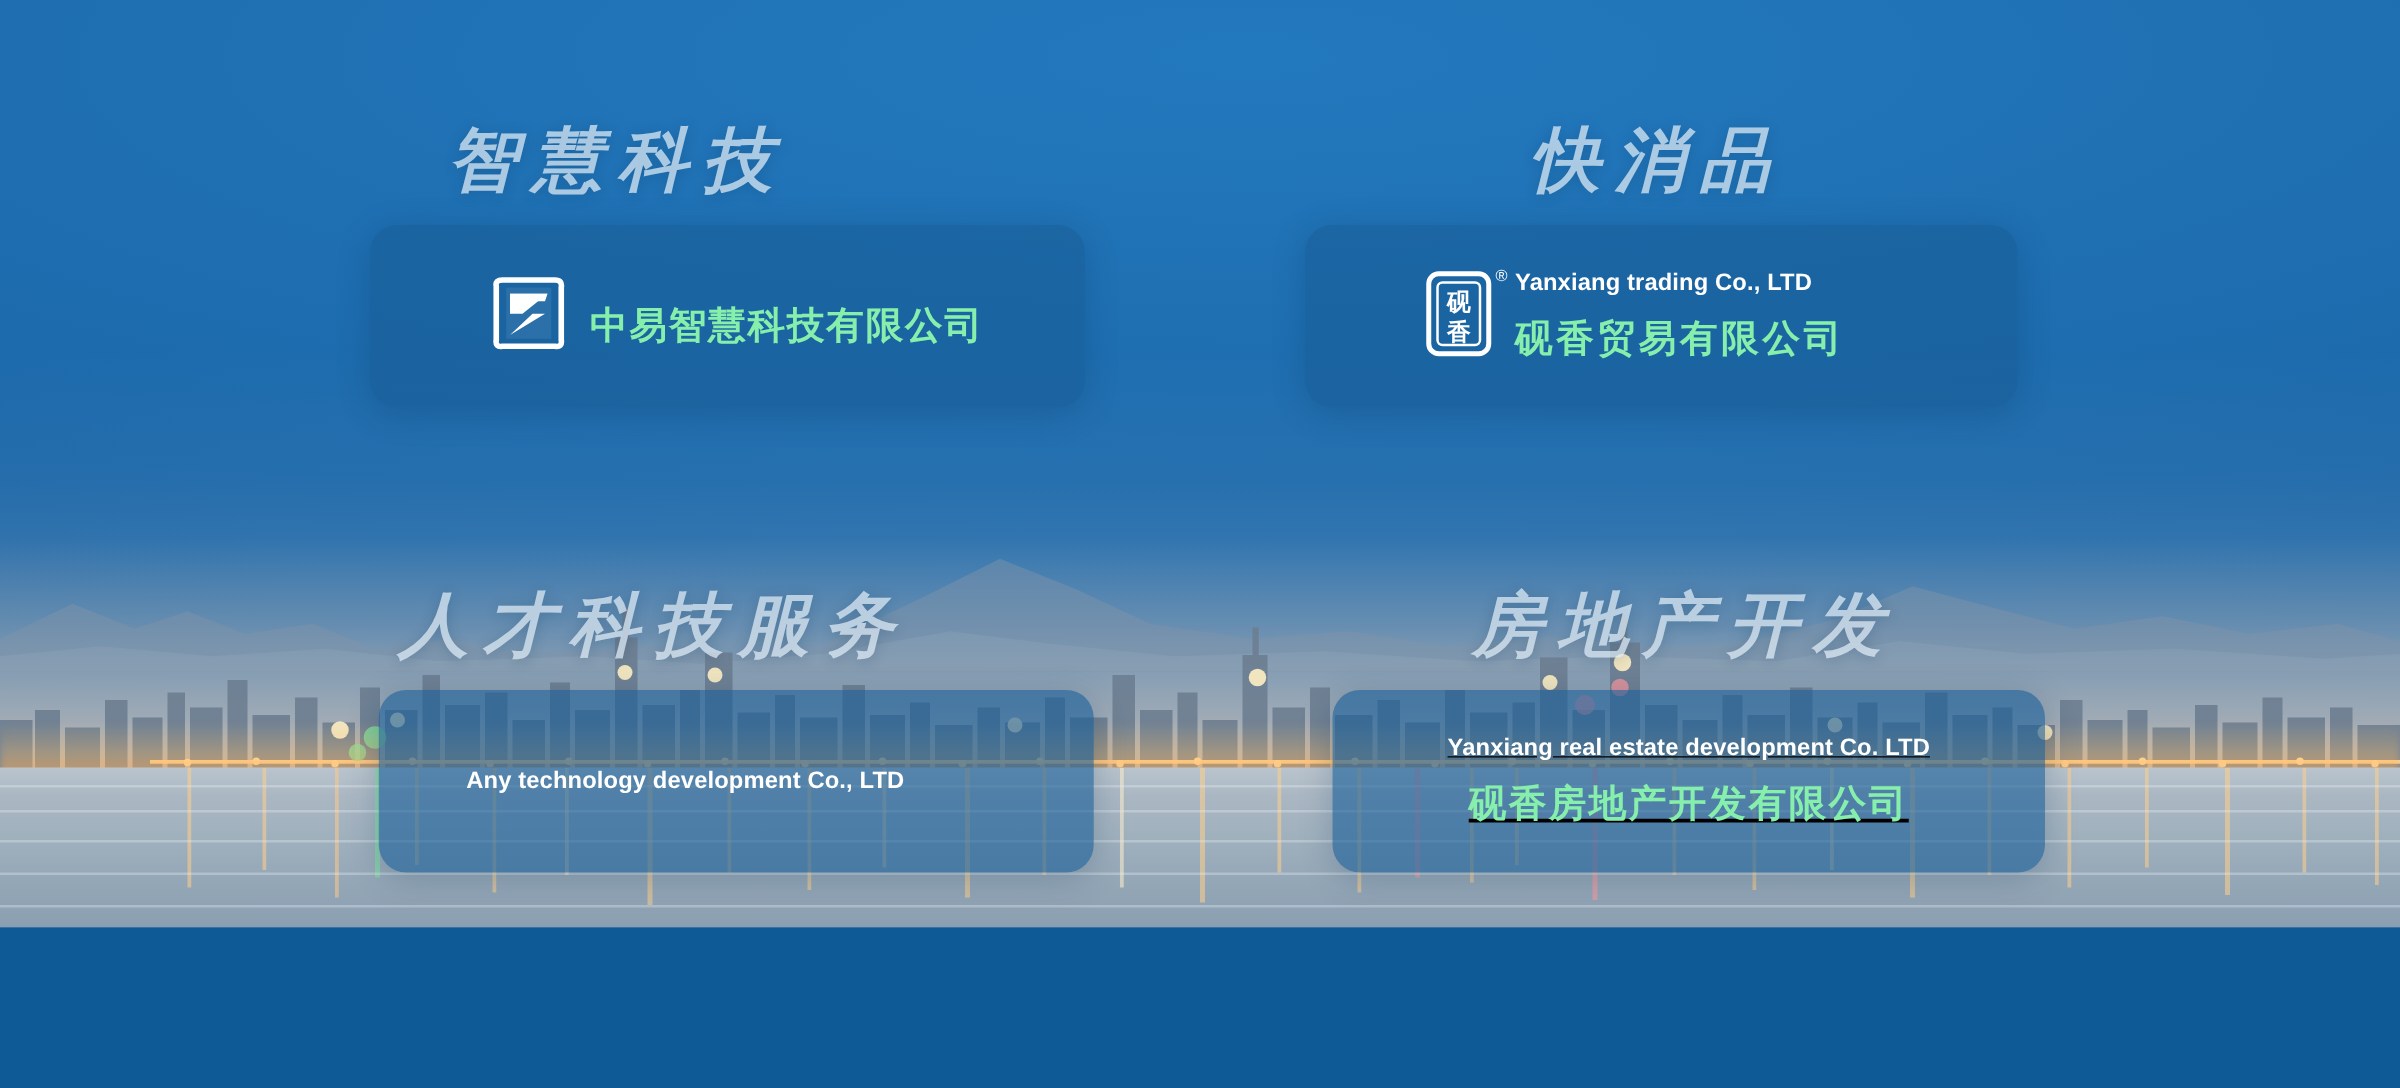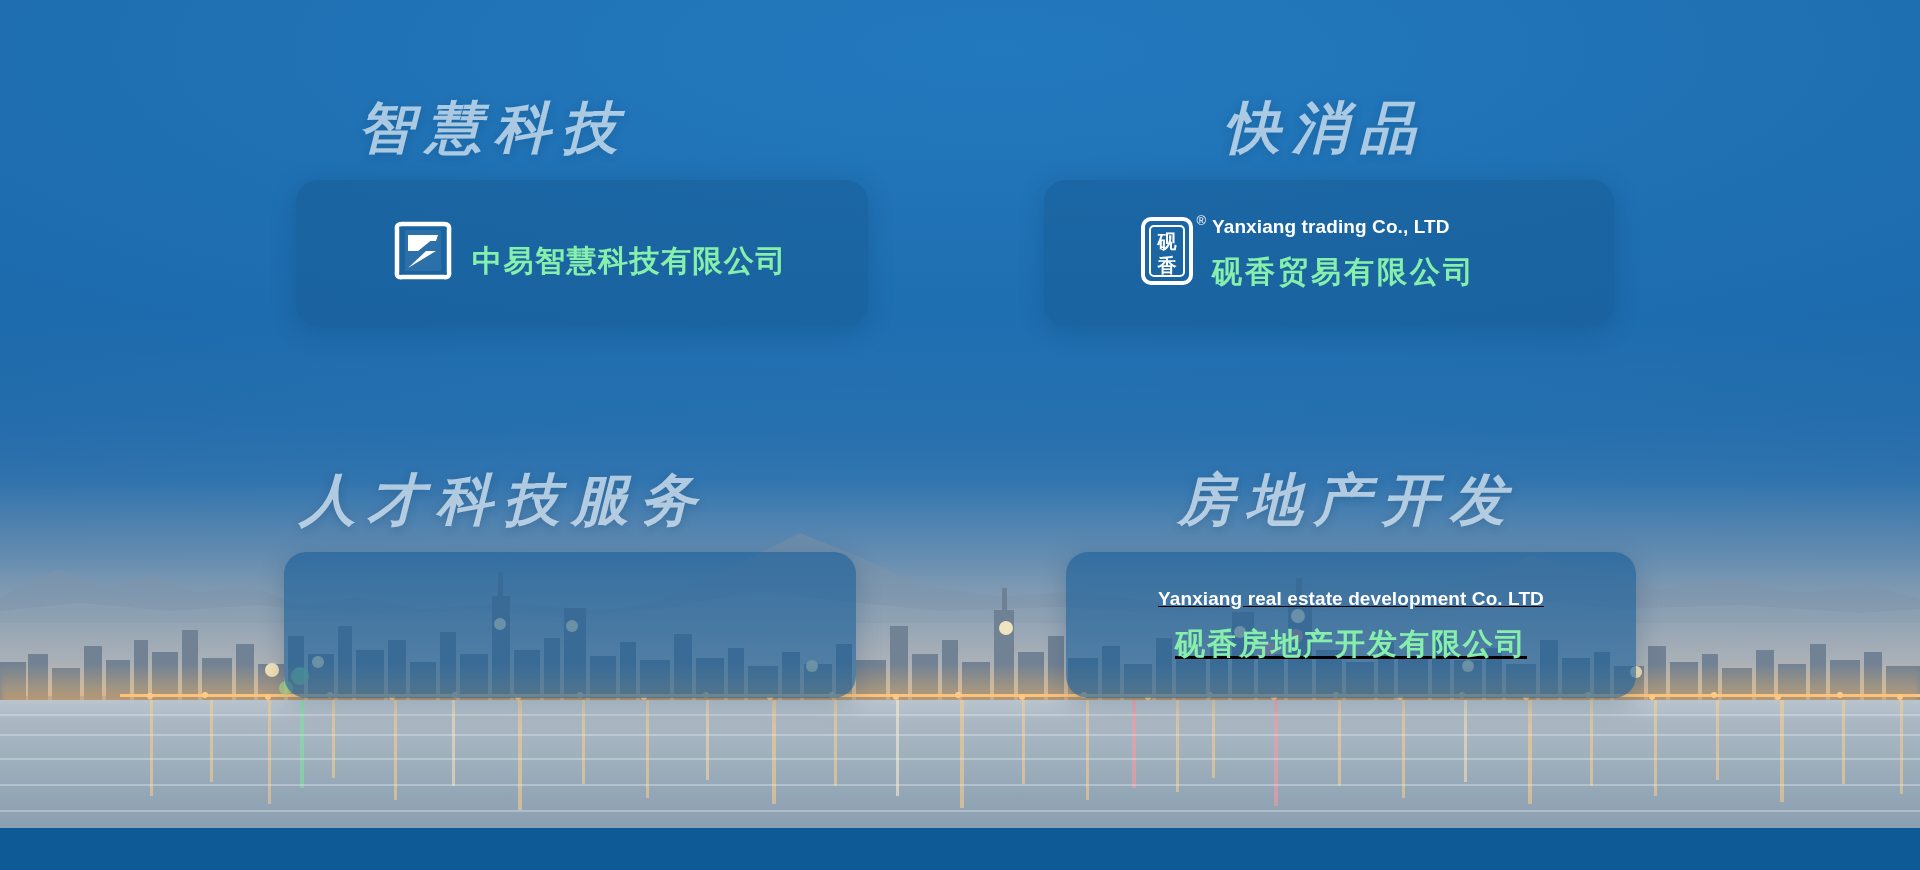--- a/index.html
+++ b/index.html
@@ -8,21 +8,21 @@
     padding: 0;
     background: #0e5a96;
   }
   body {
     font-family: "Liberation Sans", "DejaVu Sans", sans-serif;
   }
 
   .stage {
     position: relative;
     width: 1920px;
-    height: 828px;
+    height: 742px;
     overflow: hidden;
     background: #1a6cac;
   }
 
   
   .sky {
     position: absolute;
     inset: 0;
     background:
       radial-gradient(150% 95% at 52% 6%, #2379be 0%, #1f71b4 26%, #1c69ab 52%, #1a63a4 70%, #1a5f9e 100%);
@@ -155,21 +155,21 @@
     white-space: nowrap;
     margin-top: 14px;
   }
 
   
   .logo { flex: 0 0 auto; display:block; }
 
   
   #block-tech      { left: 296px;  top: 100px; width: 572px; }
   #block-fmcg      { left: 1044px; top: 100px; width: 570px; }
-  #block-talent    { left: 284px;  top: 472px; width: 572px; }
+  #block-talent    { left: 303px;  top: 472px; width: 572px; }
   #block-realestate{ left: 1066px; top: 472px; width: 570px; }
 
   #block-tech   .block-title      { padding-left: 62px; }
   #block-fmcg   .block-title      { padding-left: 180px; }
   #block-talent .block-title      { padding-left: 16px; }
   #block-realestate .block-title  { padding-left: 112px; }
 
   #card-tech, #card-fmcg        { height: 146px; padding-left: 96px; }
   #card-talent                  { height: 146px; padding-left: 70px; }
   #card-realestate              { height: 146px; padding-left: 0; justify-content: center; text-decoration: underline; }
@@ -419,20 +419,21 @@
           </span>
         </div>
       </div>
     </div>
 
     <div class="block" id="block-talent">
       <div class="block-title">人才科技服务</div>
       <div class="card" id="card-talent">
         <div class="card-inner">
           <span class="card-text">
+            <span class="name-en">Any technology development Co., LTD</span>
           </span>
         </div>
       </div>
     </div>
 
     <div class="block" id="block-realestate">
       <div class="block-title">房地产开发</div>
       <div class="card" id="card-realestate">
         <div class="card-inner" style="justify-content:center;width:100%;">
           <span class="card-text" style="align-items:center;">

